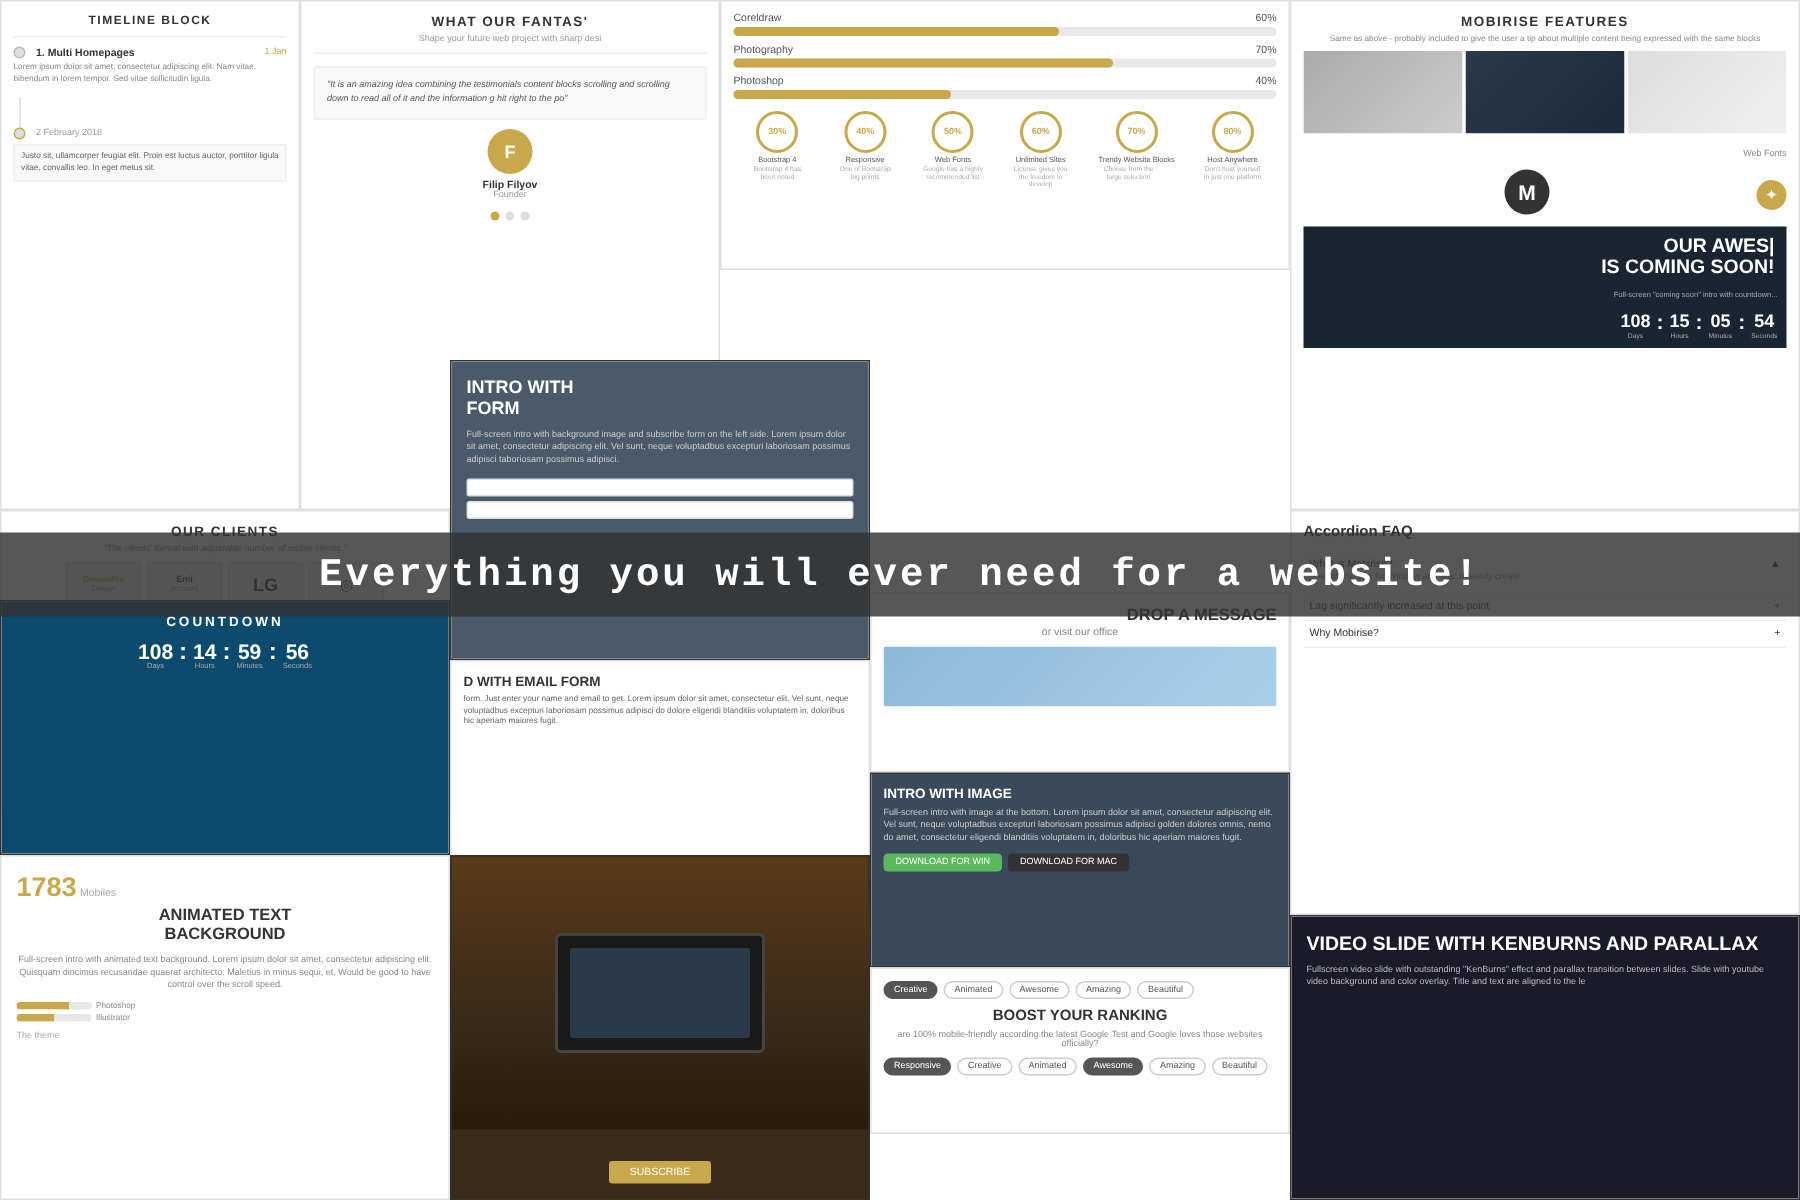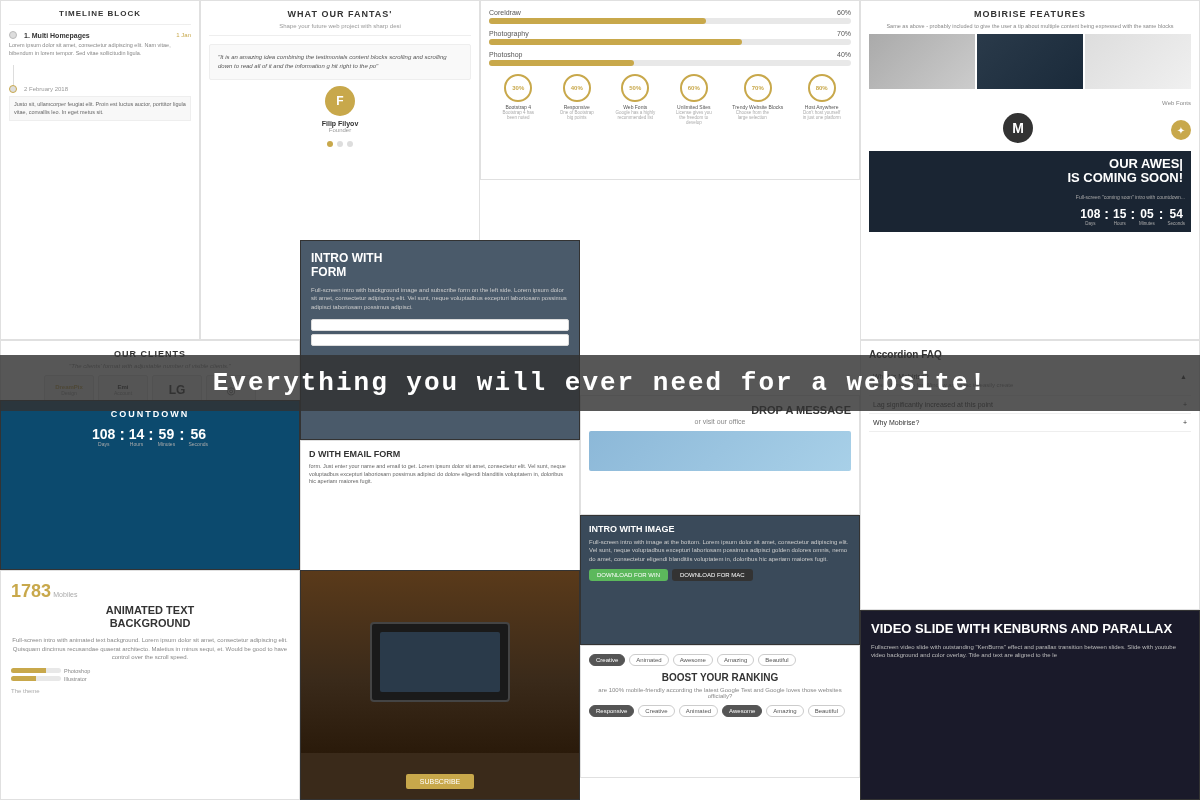--- a/index.html
+++ b/index.html
@@ -118,21 +118,21 @@
       border: 1px solid #e0e0e0;
     }
 
     .tile-laptop {
       left: 300px; top: 570px; width: 280px; height: 230px;
       background: #3a2a1a;
       border: 1px solid #333;
     }
 
     .tile-boost {
-      left: 580px; top: 645px; width: 280px; height: 133px;
+      left: 580px; top: 645px; width: 280px; height: 111px;
       background: #fff;
       border: 1px solid #e0e0e0;
     }
 
     .tile-video-slide {
       left: 860px; top: 610px; width: 340px; height: 190px;
       background: #1a1a2a;
       border: 1px solid #333;
     }
 

